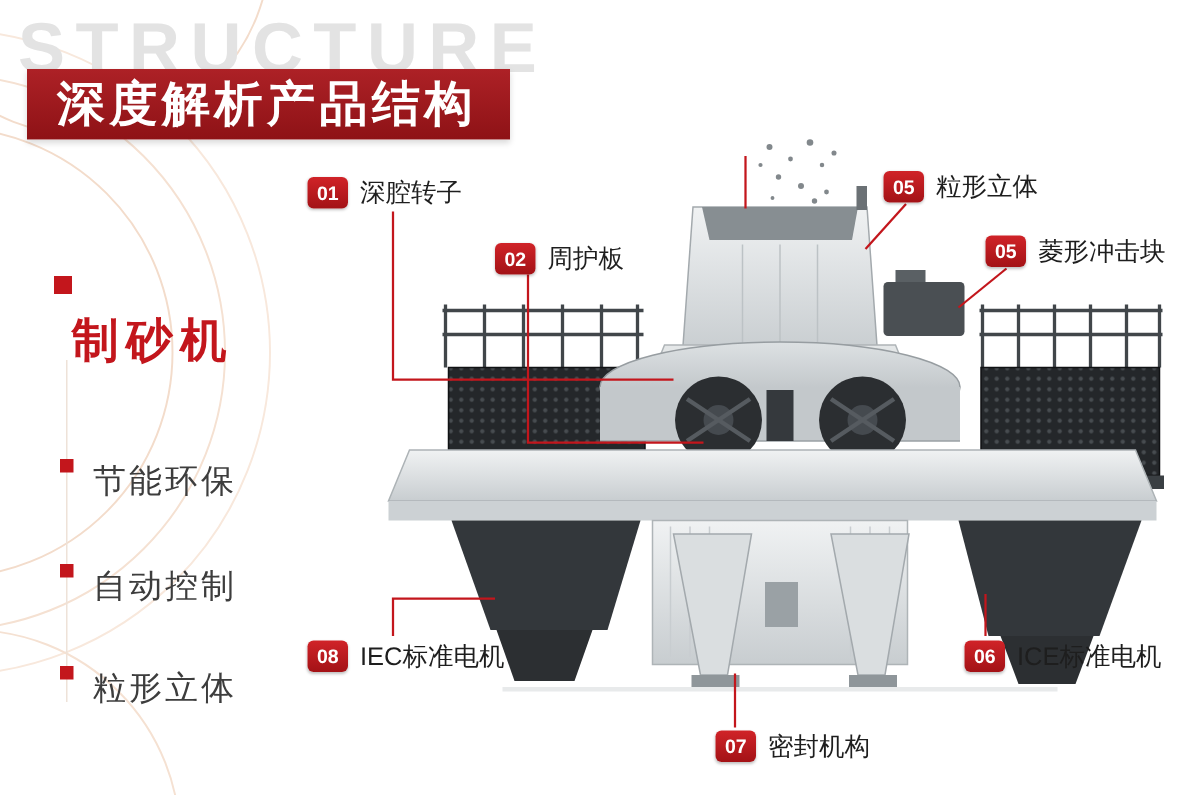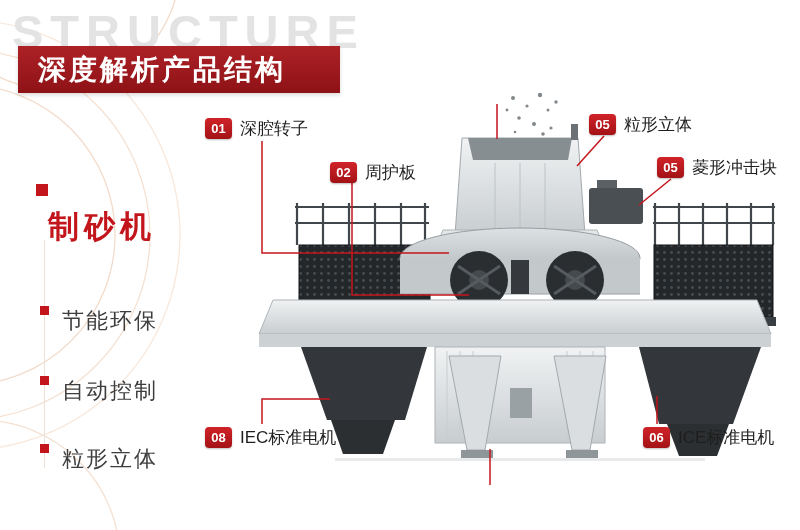--- a/index.html
+++ b/index.html
@@ -10,21 +10,21 @@
   .arcs { position:absolute; left:0; top:0; z-index:0; }
 
   .watermark {
     position:absolute; left:12px; top:4px; z-index:1;
     font-size:47px; font-weight:bold; letter-spacing:7px; color:#e3e3e3;
   }
   .banner {
     position:absolute; left:18px; top:46px; z-index:2;
     width:322px; height:47px; line-height:47px; padding-left:20px;
     background:linear-gradient(180deg,#ad2126,#8e1216);
-    color:#fff; font-size:28px; font-weight:bold; letter-spacing:3px;
+    color:#fff; font-size:32px; font-weight:bold; letter-spacing:3px;
     box-shadow:0 2px 4px rgba(0,0,0,.15);
   }
   .product-bullet { position:absolute; left:36px; top:184px; width:12px; height:12px; background:#c3161c; z-index:2; }
   .product-title {
     position:absolute; left:48px; top:206px; z-index:2;
     font-size:31px; font-weight:bold; color:#c3161c; letter-spacing:5px;
   }
   .leftline { position:absolute; left:44px; top:240px; width:1px; height:228px; background:#eee2d8; z-index:1; }
 
   .feature { position:absolute; display:flex; gap:13px; z-index:2; }
@@ -226,18 +226,22 @@
     <span class="clabel">粒形立体</span>
   </div>
   <div class="callout co-05">
     <span class="badge">05</span>
     <span class="clabel">菱形冲击块</span>
   </div>
   <div class="callout co-06">
     <span class="badge">06</span>
     <span class="clabel">ICE标准电机</span>
   </div>
+  <div class="callout co-07">
+    <span class="badge">07</span>
+    <span class="clabel">密封机构</span>
+  </div>
   <div class="callout co-08">
     <span class="badge">08</span>
     <span class="clabel">IEC标准电机</span>
   </div>
 
 </div>
 
 </body></html>

